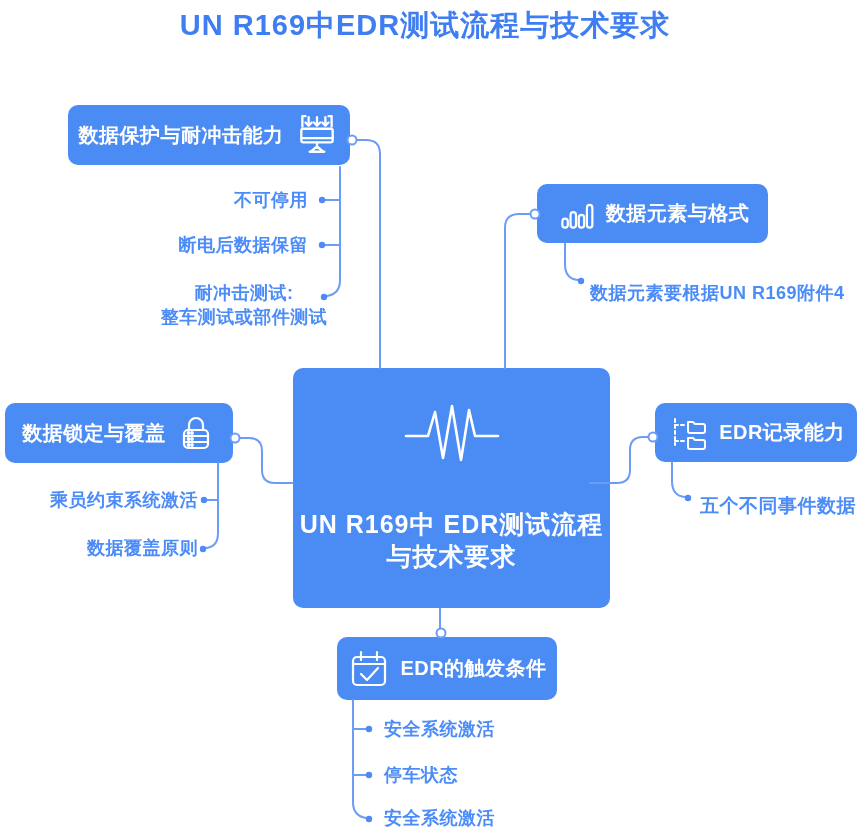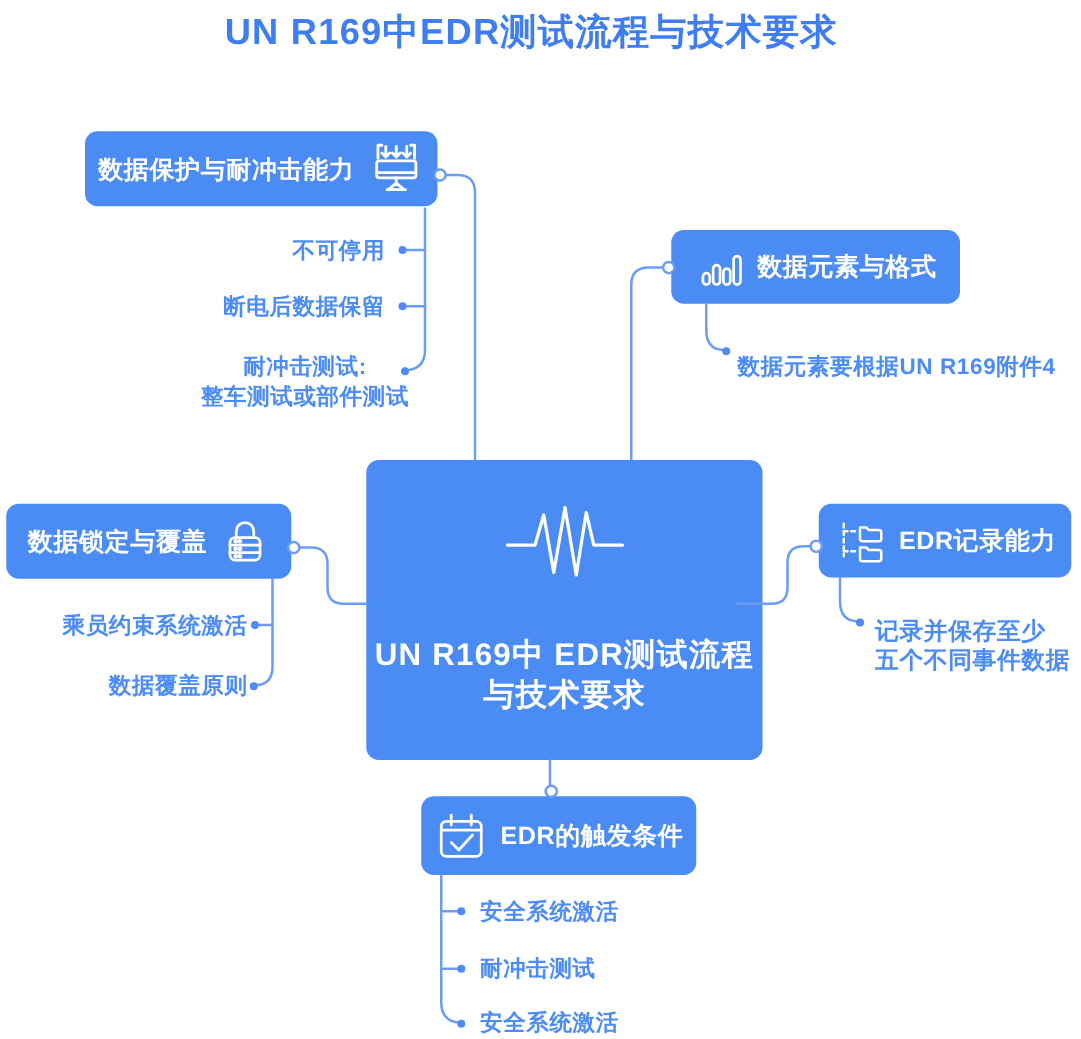--- a/index.html
+++ b/index.html
@@ -184,25 +184,24 @@
 </div>
 
 <div class="sub ta-r" style="left:20px;top:488px;width:178px;">
   <span>乘员约束系统激活</span>
 </div>
 <div class="sub ta-r" style="left:20px;top:536px;width:178px;">
   <span>数据覆盖原则</span>
 </div>
 
 <div class="sub" style="left:700px;top:494px;line-height:23px;font-size:19px;">
-  <span>记录并保存至少</span>
   <span>五个不同事件数据</span>
 </div>
 
 <div class="sub" style="left:384px;top:717px;">
   <span>安全系统激活</span>
 </div>
 <div class="sub" style="left:384px;top:763px;">
-  <span>耐冲击测试</span>
+  <span>停车状态</span>
 </div>
 <div class="sub" style="left:384px;top:806px;">
   <span>安全系统激活</span>
 </div>
 
 </body></html>

